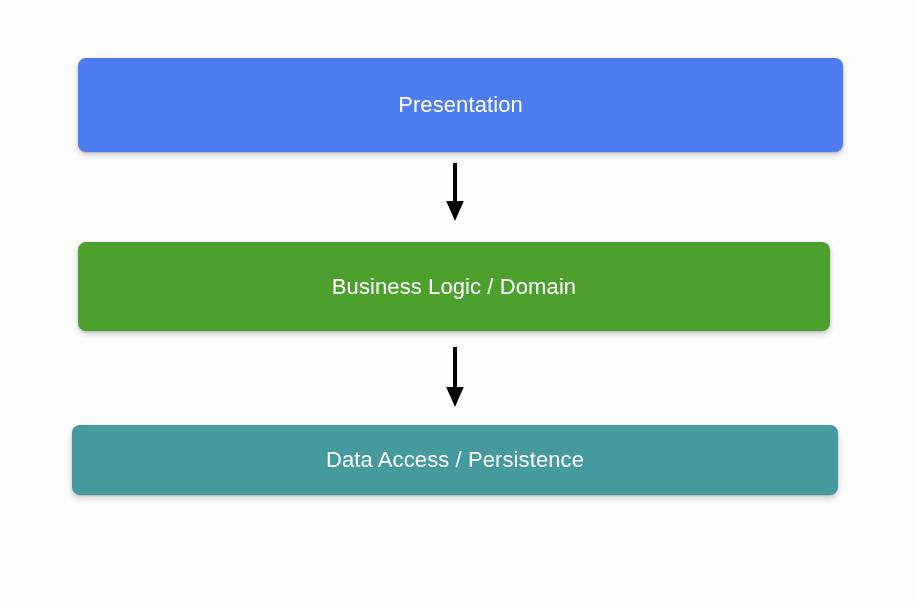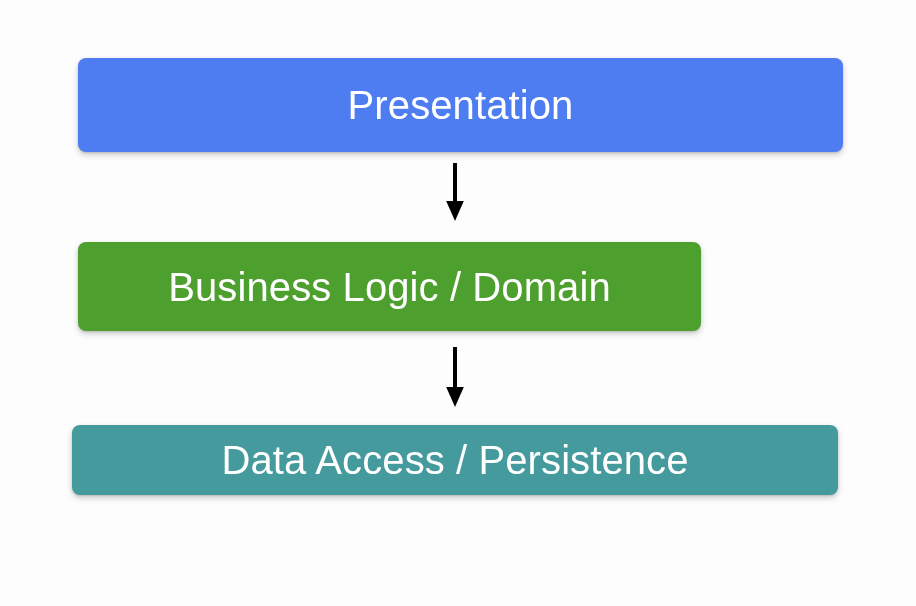--- a/index.html
+++ b/index.html
@@ -29,21 +29,21 @@
     display: flex;
     align-items: center;
     justify-content: center;
     box-sizing: border-box;
     box-shadow: 0 3px 6px rgba(0,0,0,0.20), 0 1px 2px rgba(0,0,0,0.12);
   }
 
   .layer-label {
     color: #ffffff;
     font-family: "Liberation Sans", sans-serif;
-    font-size: 40px;
+    font-size: 22px;
     font-weight: 400;
     letter-spacing: 0.1px;
     line-height: 1;
     text-align: center;
     white-space: nowrap;
     user-select: none;
   }
 
   
   #box-presentation {
@@ -51,21 +51,21 @@
     top: 58px;
     width: 765px;
     height: 94px;
     background: #4e7df2;
   }
 
   
   #box-business-logic {
     left: 78px;
     top: 242px;
-    width: 623px;
+    width: 752px;
     height: 89px;
     background: #4ea02e;
   }
 
   
   #box-data-access {
     left: 72px;
     top: 425px;
     width: 766px;
     height: 70px;

